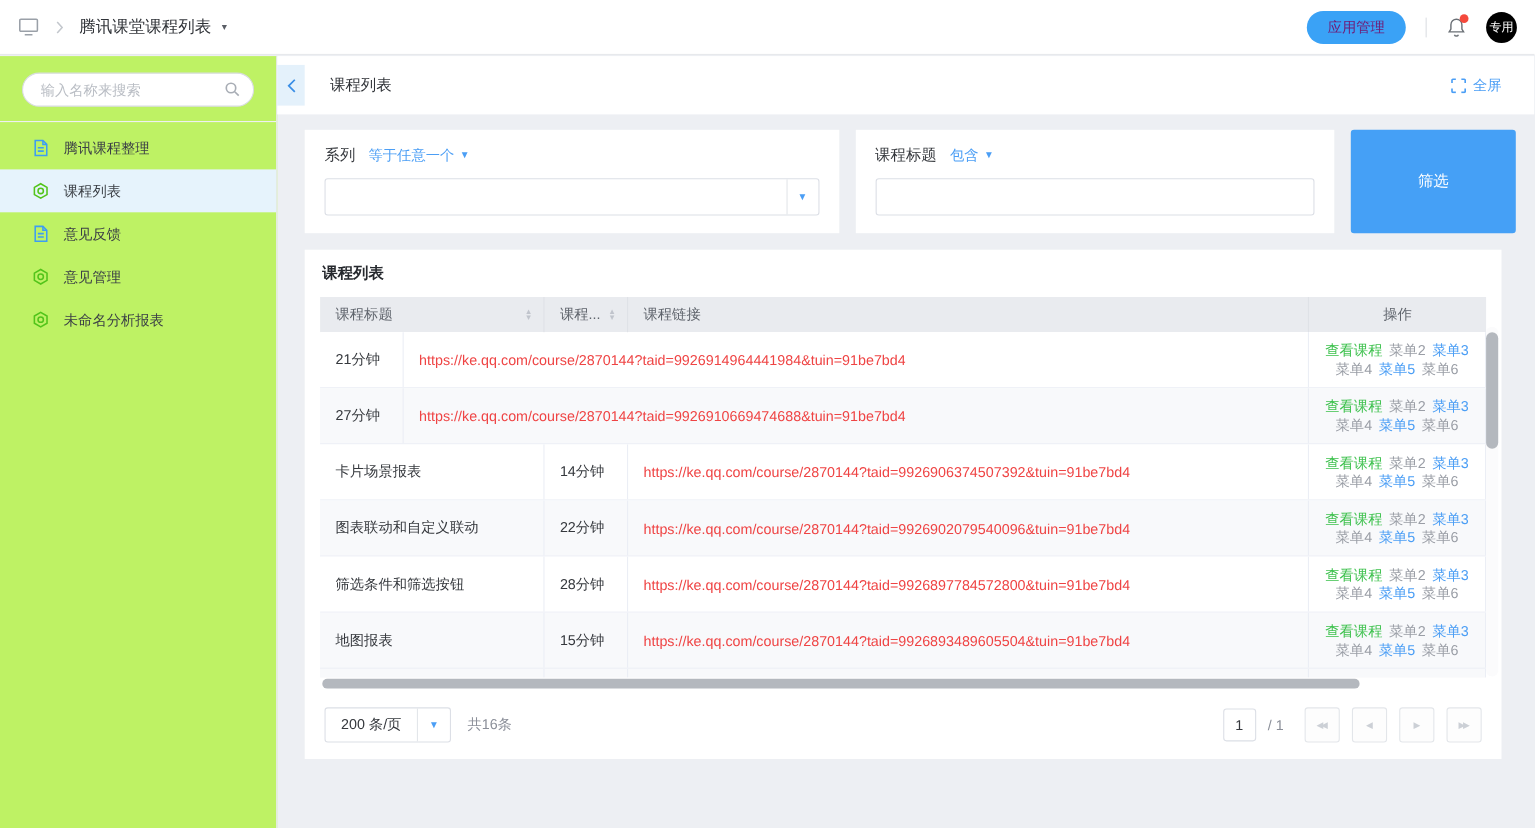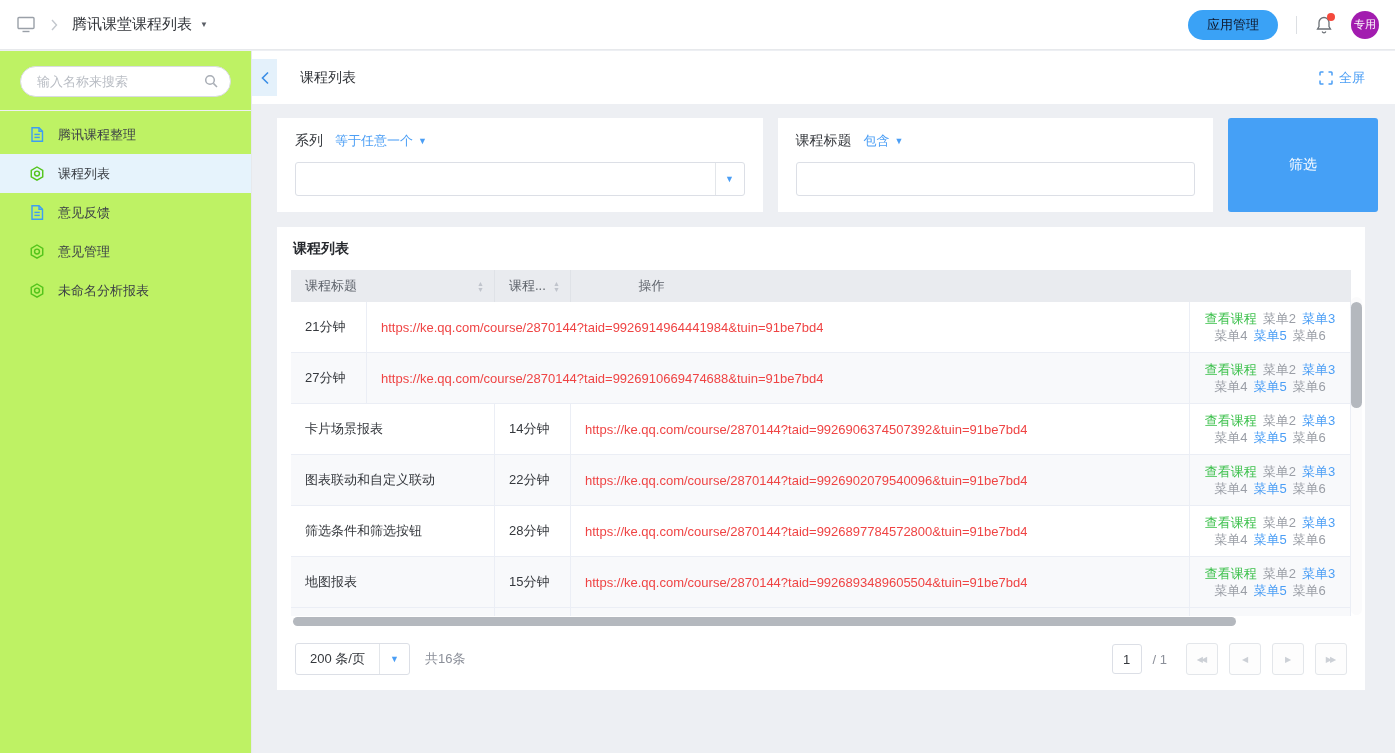--- a/index.html
+++ b/index.html
@@ -7,26 +7,26 @@
     font-family:"Liberation Sans","DejaVu Sans",sans-serif; background:#edeff3; color:#35383d; }
 
   
   .topbar { position:fixed; top:0; left:0; width:1395px; height:50px; background:#fff;
     border-bottom:1px solid #e7e9ec; display:flex; align-items:center; padding:0 16px; z-index:20; }
   .tb-left { display:flex; align-items:center; gap:14px; }
   .tb-crumb-sep { color:#c3c7cd; font-size:14px; }
   .tb-title { font-size:15px; color:#303338; display:flex; align-items:center; gap:8px; cursor:pointer; }
   .tb-caret { font-size:8px; color:#5a5e66; }
   .tb-right { margin-left:auto; display:flex; align-items:center; gap:18px; }
-  .app-btn { background:#3aa2f6; color:#0f172a; font-size:13px; border:none; border-radius:15px;
+  .app-btn { background:#3aa2f6; color:#701a75; font-size:13px; border:none; border-radius:15px;
     height:30px; padding:0 19px; cursor:pointer; }
   .tb-divider { width:1px; height:18px; background:#dcdfe3; }
   .bell-wrap { position:relative; cursor:pointer; display:flex; }
   .bell-dot { position:absolute; top:-2px; right:-2px; width:8px; height:8px; border-radius:50%; background:#f4493c; }
-  .avatar { width:28px; height:28px; border-radius:50%; background:#a21caf; color:#fff; font-size:11px;
+  .avatar { width:28px; height:28px; border-radius:50%; background:#000000; color:#fff; font-size:11px;
     display:flex; align-items:center; justify-content:center; cursor:pointer; }
 
   
   .app { display:flex; padding-top:51px; height:753px; }
   .sidebar { width:252px; background:#bef264; border-right:1px solid #e7e9ec; flex:none; }
   .search-wrap { padding:15px 20px 13px 20px; border-bottom:1px solid #eef0f2; }
   .search-box { position:relative; }
   .search-box input { width:100%; height:31px; border:1px solid #d9dce1; border-radius:16px;
     padding:0 34px 0 16px; font-size:13px; color:#333; outline:none; background:#fff;
     font-family:inherit; }
@@ -277,20 +277,23 @@
                 <span>▼</span>
               </span>
           </div>
           <div class="th col-2">
             <span>课程...</span>
             <span class="sort">
                 <span>▲</span>
                 <span>▼</span>
               </span>
           </div>
+          <div class="th col-3">
+            <span>课程链接</span>
+          </div>
           <div class="th col-4">
             <span>操作</span>
           </div>
         </div>
 
         <div id="table-body">
             <div class="trow">
     <div class="td col-2">21分钟</div>
     <div class="td col-3">
                 <a class="link">https://ke.qq.com/course/2870144?taid=9926914964441984&amp;tuin=91be7bd4</a>

